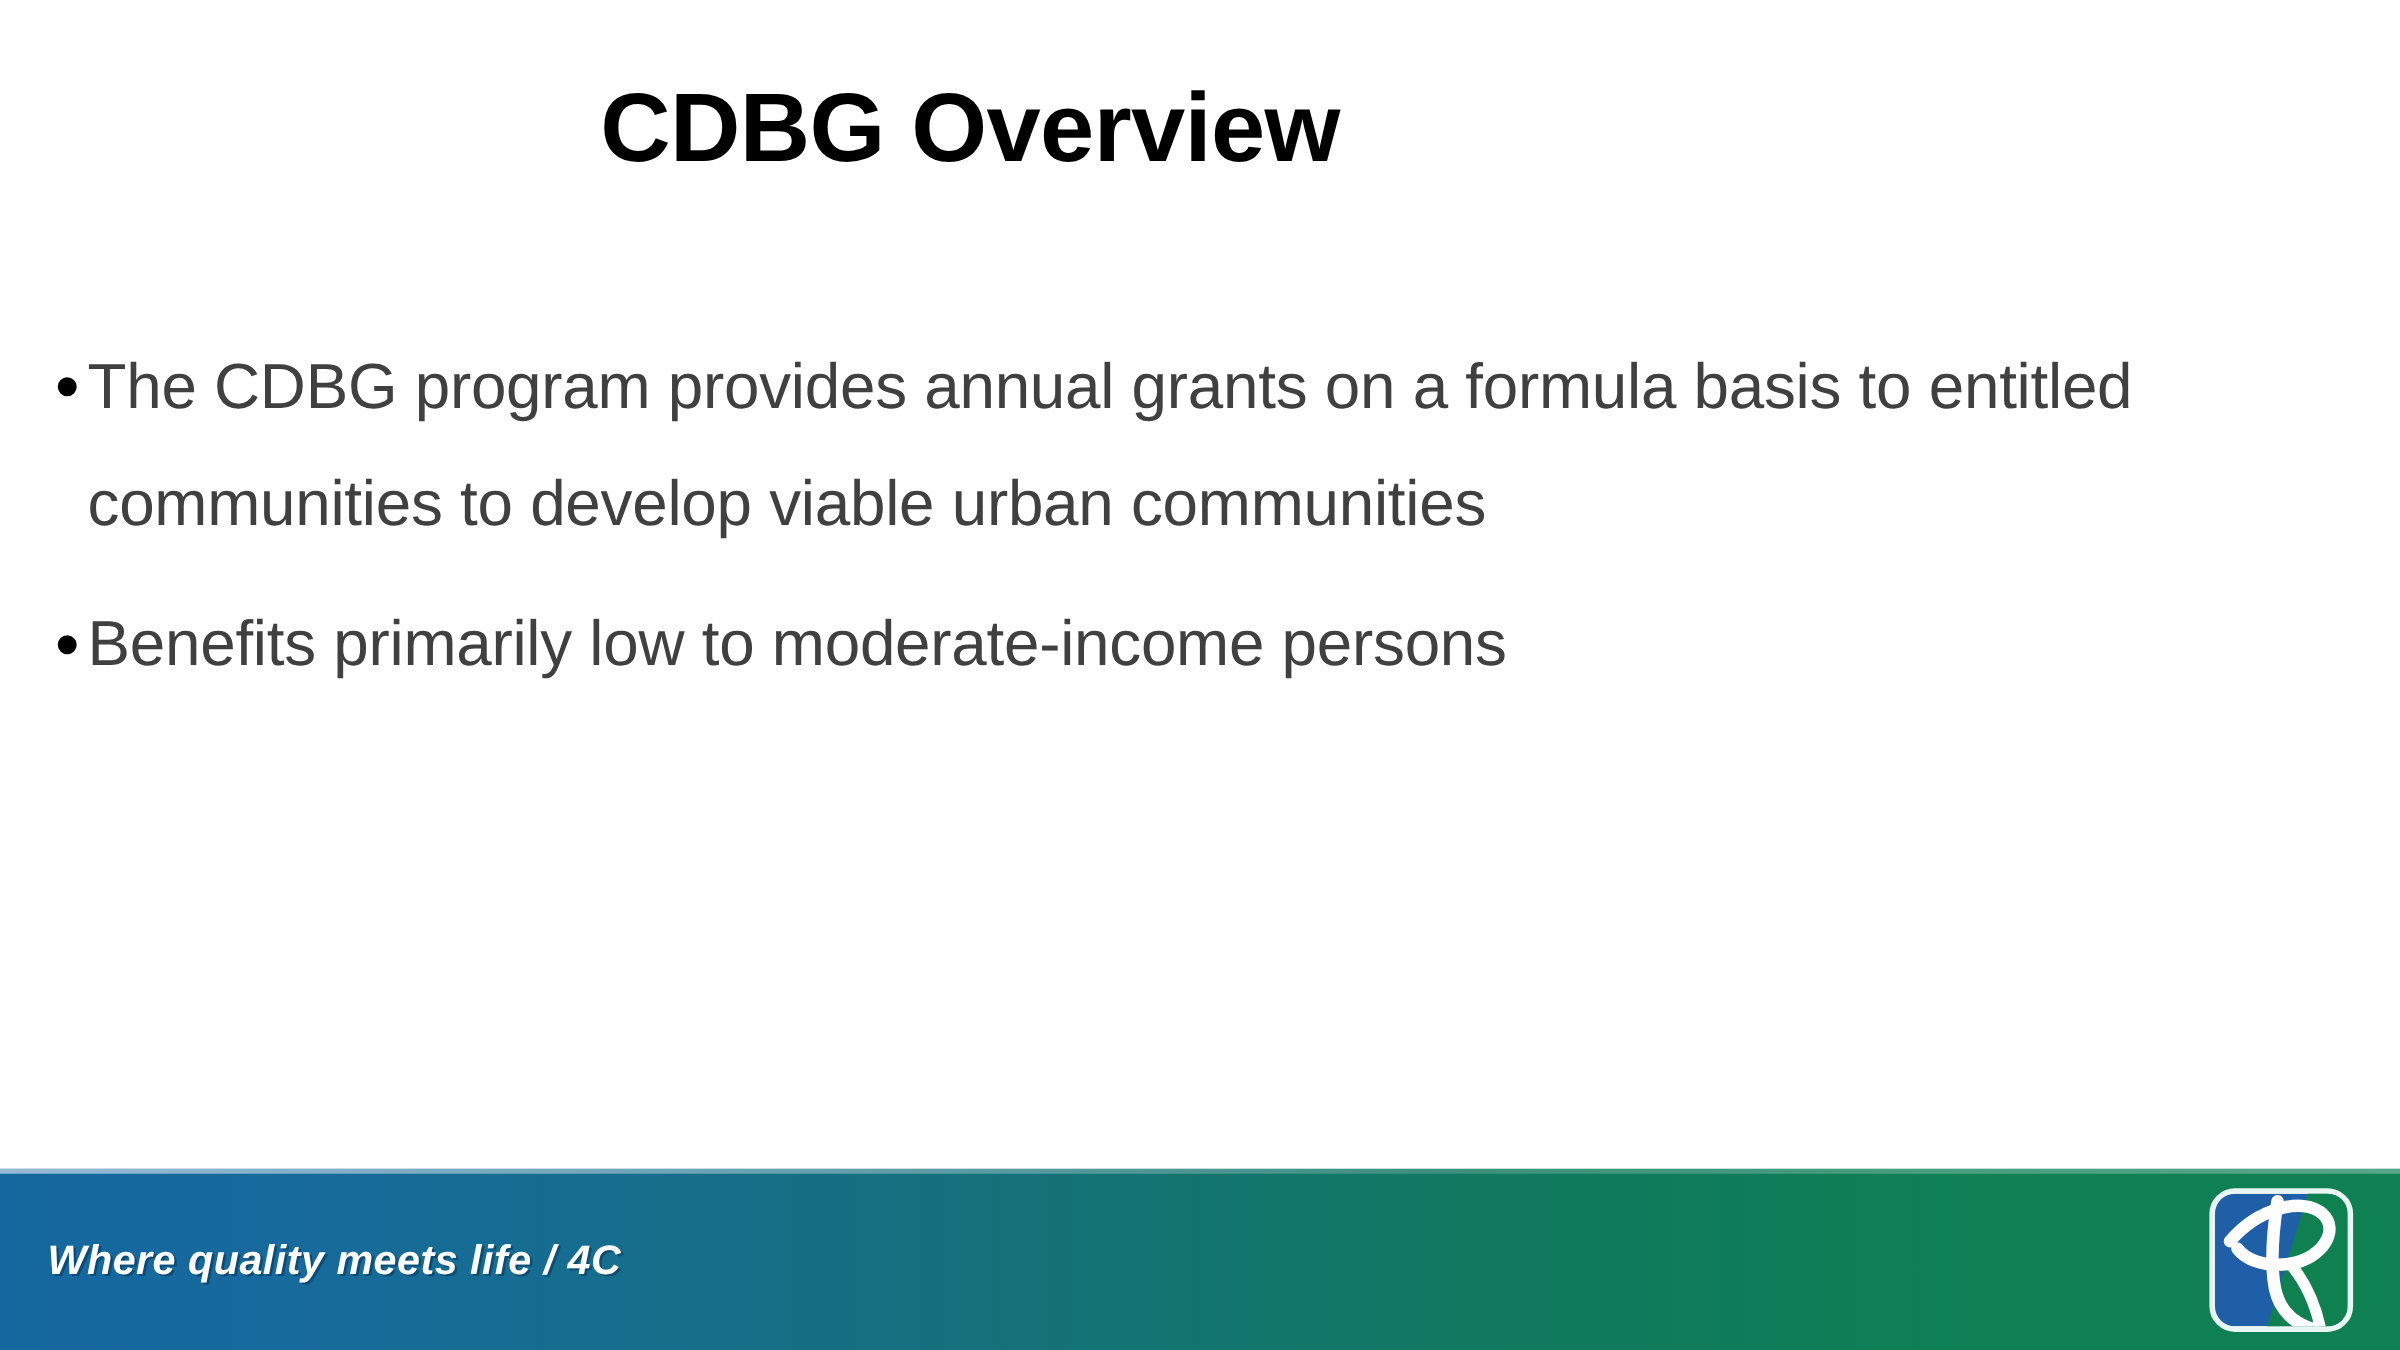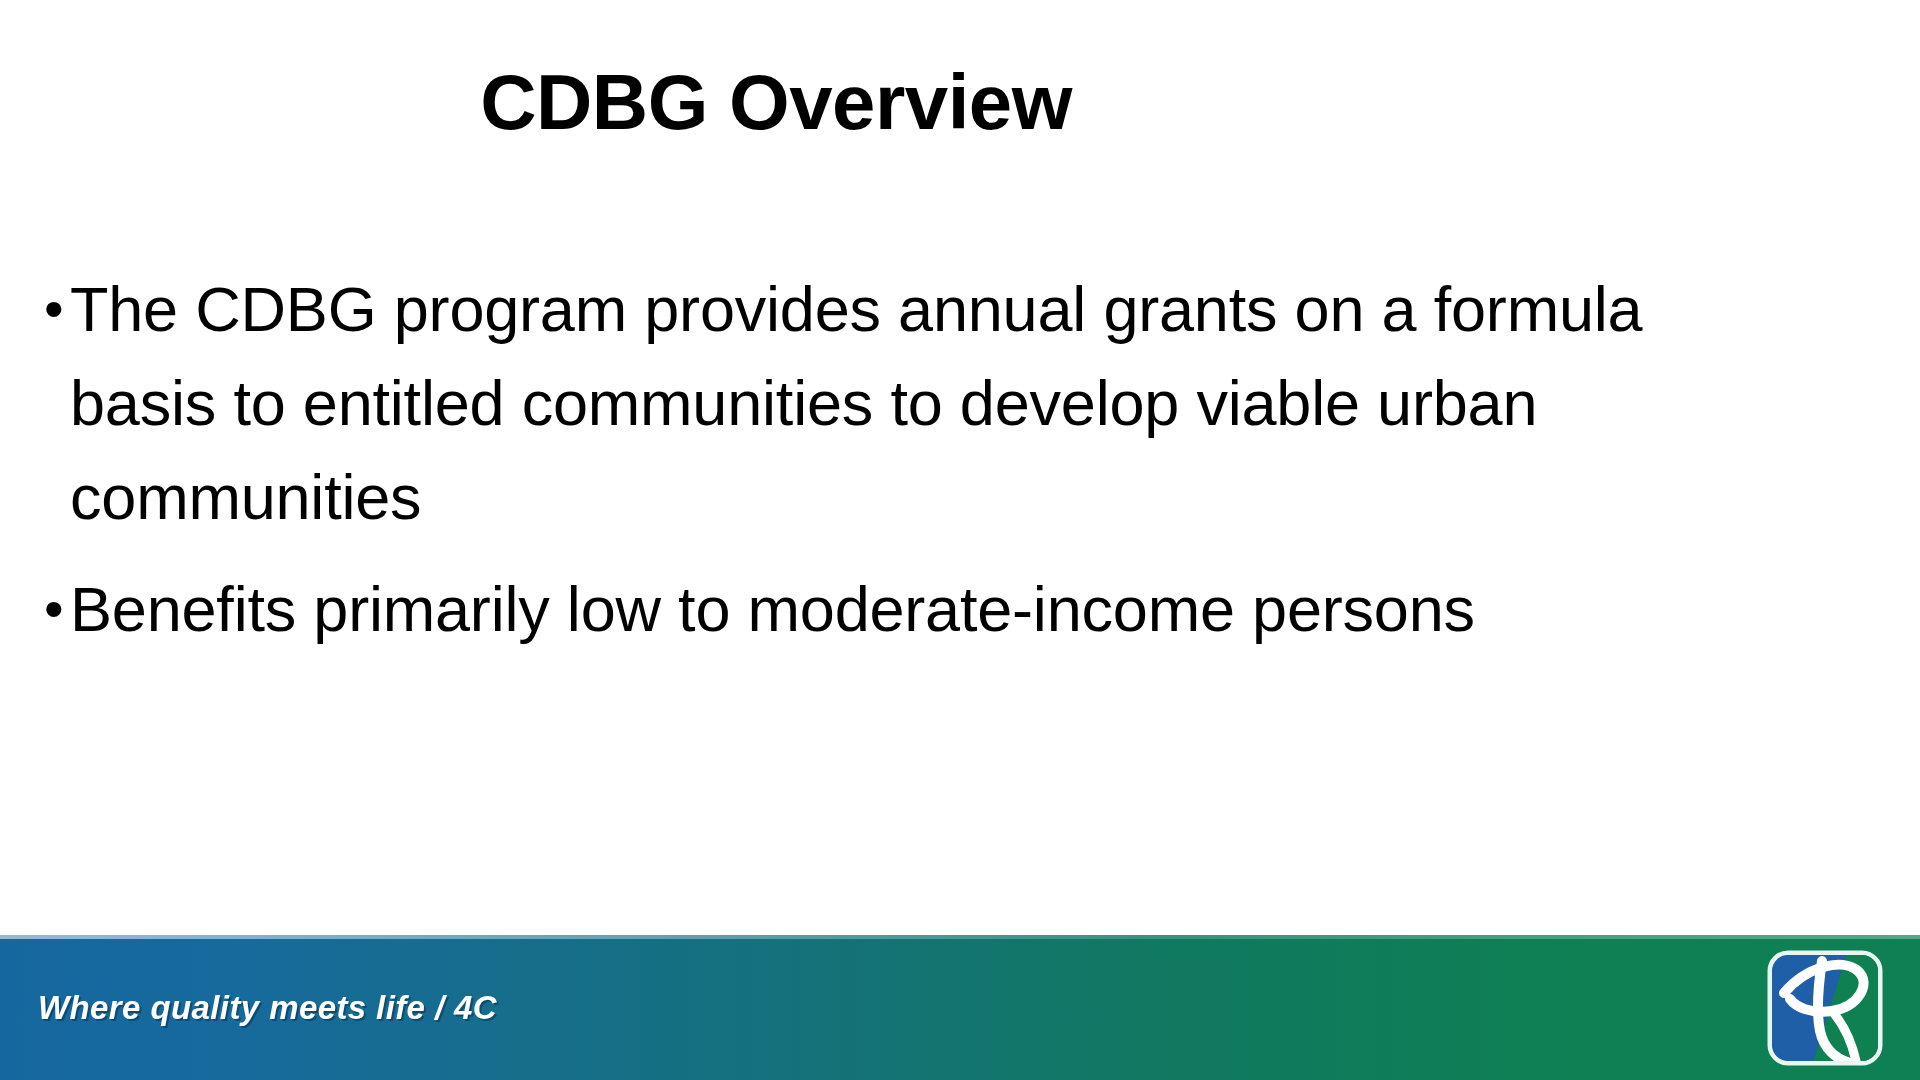--- a/index.html
+++ b/index.html
@@ -57,23 +57,23 @@
     font-size: 56px;
     line-height: 94px;
     color: #000000;
     text-align: left;
     padding-left: 4px;
     box-sizing: border-box;
   }
 
   .bullet-text {
     flex: 1 1 auto;
-    font-size: 63px;
+    font-size: 51px;
     line-height: 94px;
-    color: #000000;
+    color: #404040;
     letter-spacing: -0.2px;
     max-width: 1700px;
   }
 
   
   .footer-banner {
     position: absolute;
     left: 0;
     bottom: 0;
     width: 1920px;

